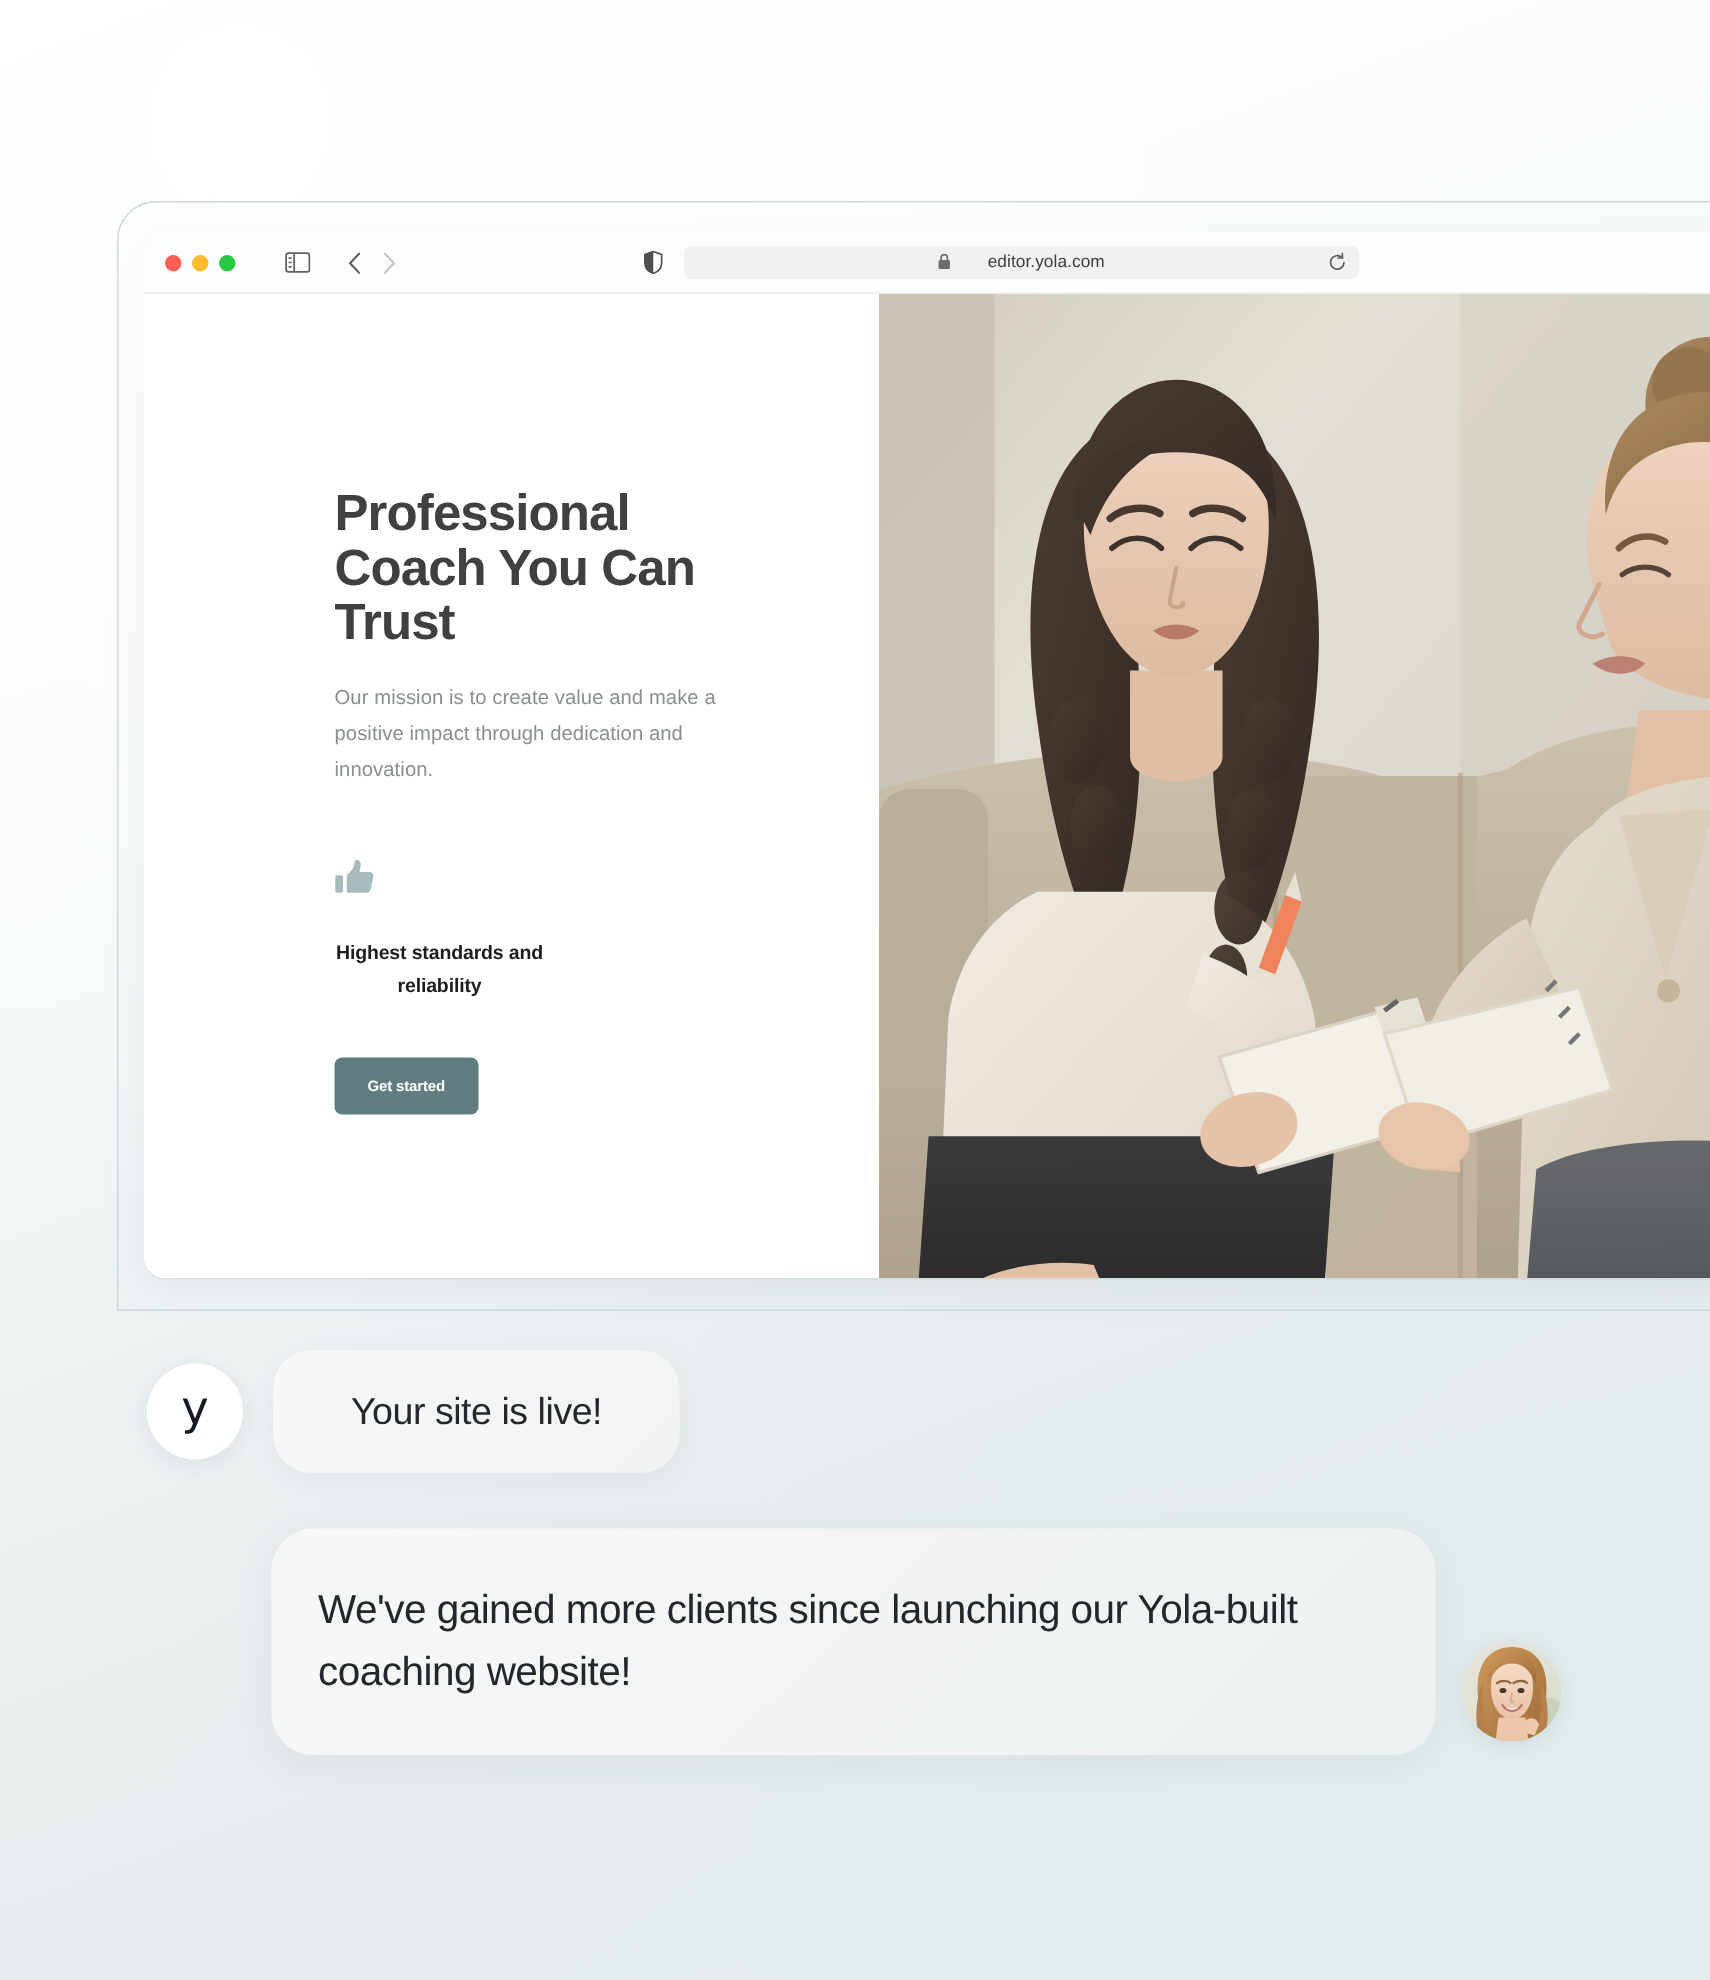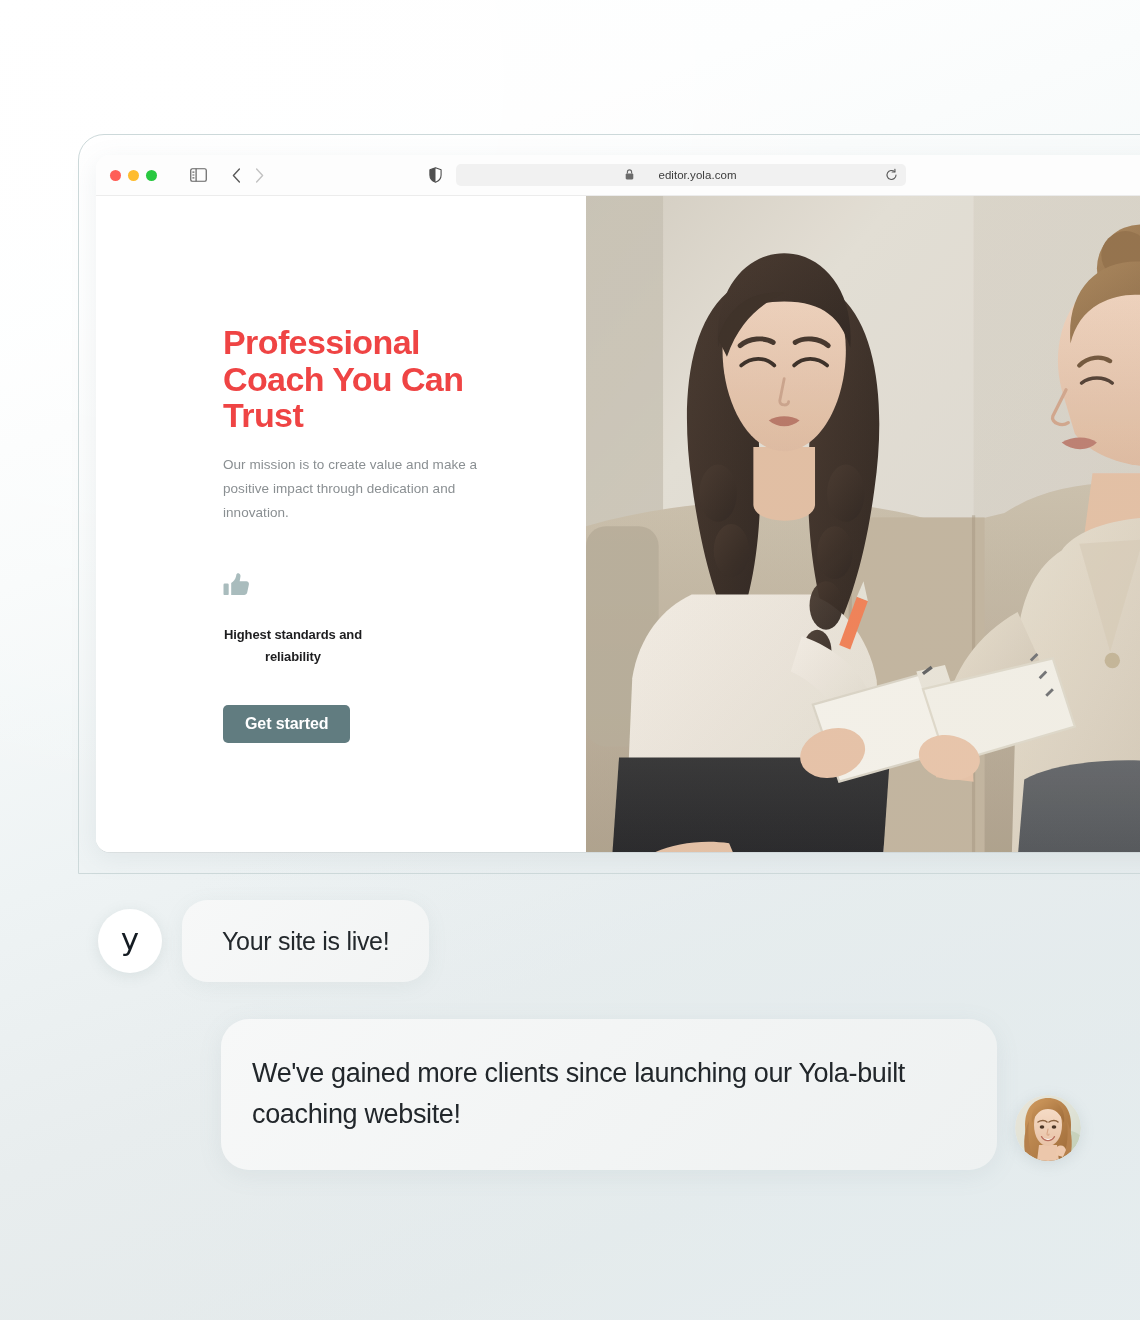--- a/index.html
+++ b/index.html
@@ -126,21 +126,21 @@
     width: 490px;
     flex: 0 0 490px;
     padding: 128px 0 0 127px;
     background: #ffffff;
   }
 
   .hero-title {
     font-size: 34px;
     line-height: 1.08;
     font-weight: 700;
-    color: #ef4444;
+    color: #404040;
     letter-spacing: -0.6px;
     max-width: 290px;
   }
 
   .hero-sub {
     margin-top: 19px;
     font-size: 13.5px;
     line-height: 1.78;
     color: #8a8f92;
     max-width: 282px;
@@ -168,21 +168,21 @@
     display: inline-flex;
     align-items: center;
     justify-content: center;
     height: 38px;
     padding: 10px 22px;
     background: #617c80;
     color: #ffffff;
     border: none;
     border-radius: 5px;
     font-family: "Liberation Sans", sans-serif;
-    font-size: 16px;
+    font-size: 10px;
     font-weight: 700;
     letter-spacing: -0.1px;
     cursor: pointer;
   }
 
   
   .hero-photo {
     flex: 1;
     position: relative;
     overflow: hidden;
@@ -219,37 +219,36 @@
     color: #141b22;
     line-height: 1;
     margin-top: -3px;
     font-family: "DejaVu Sans", sans-serif;
   }
 
   .bubble-1 {
     margin-left: 20px;
     background: linear-gradient(135deg, #f7f8f8 0%, #f2f4f4 100%);
     border-radius: 26px;
-    padding: 26px 40px;
+    padding: 26px 52px;
     box-shadow: 0 4px 20px rgba(120,140,145,0.09);
   }
   .bubble-1 .bubble-text {
     font-size: 25px;
     color: #23282c;
     letter-spacing: -0.3px;
     line-height: 1.2;
   }
 
   .chat-row-2 {
     position: absolute;
     left: 181px;
     top: 139px;
     display: flex;
     align-items: flex-end;
-    margin-left: 40px;
   }
 
   .bubble-2 {
     width: 776px;
     background: linear-gradient(135deg, #f7f8f8 0%, #eef1f1 100%);
     border-radius: 28px;
     padding: 34px 34px 36px 31px;
     box-shadow: 0 5px 24px rgba(120,140,145,0.10);
   }
   .bubble-2 .bubble-text {

